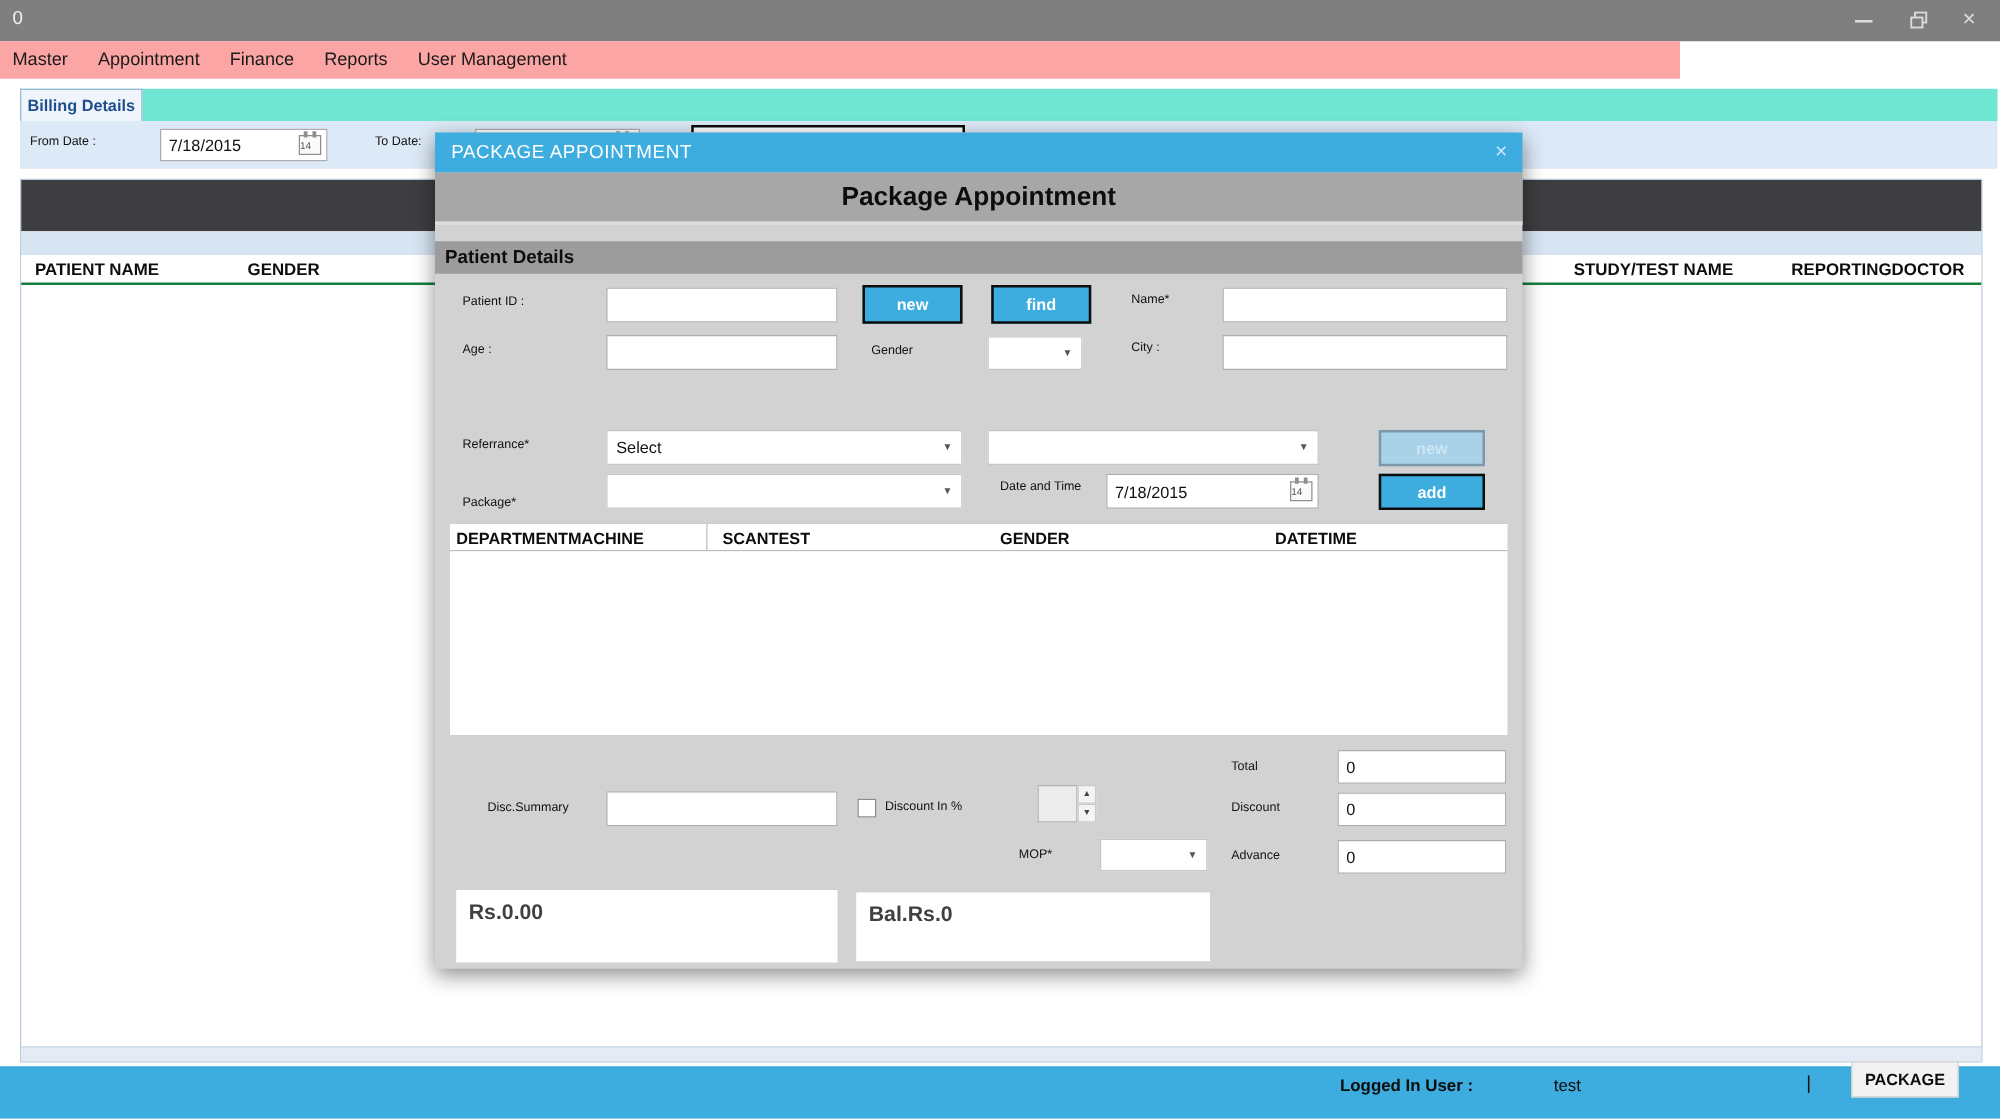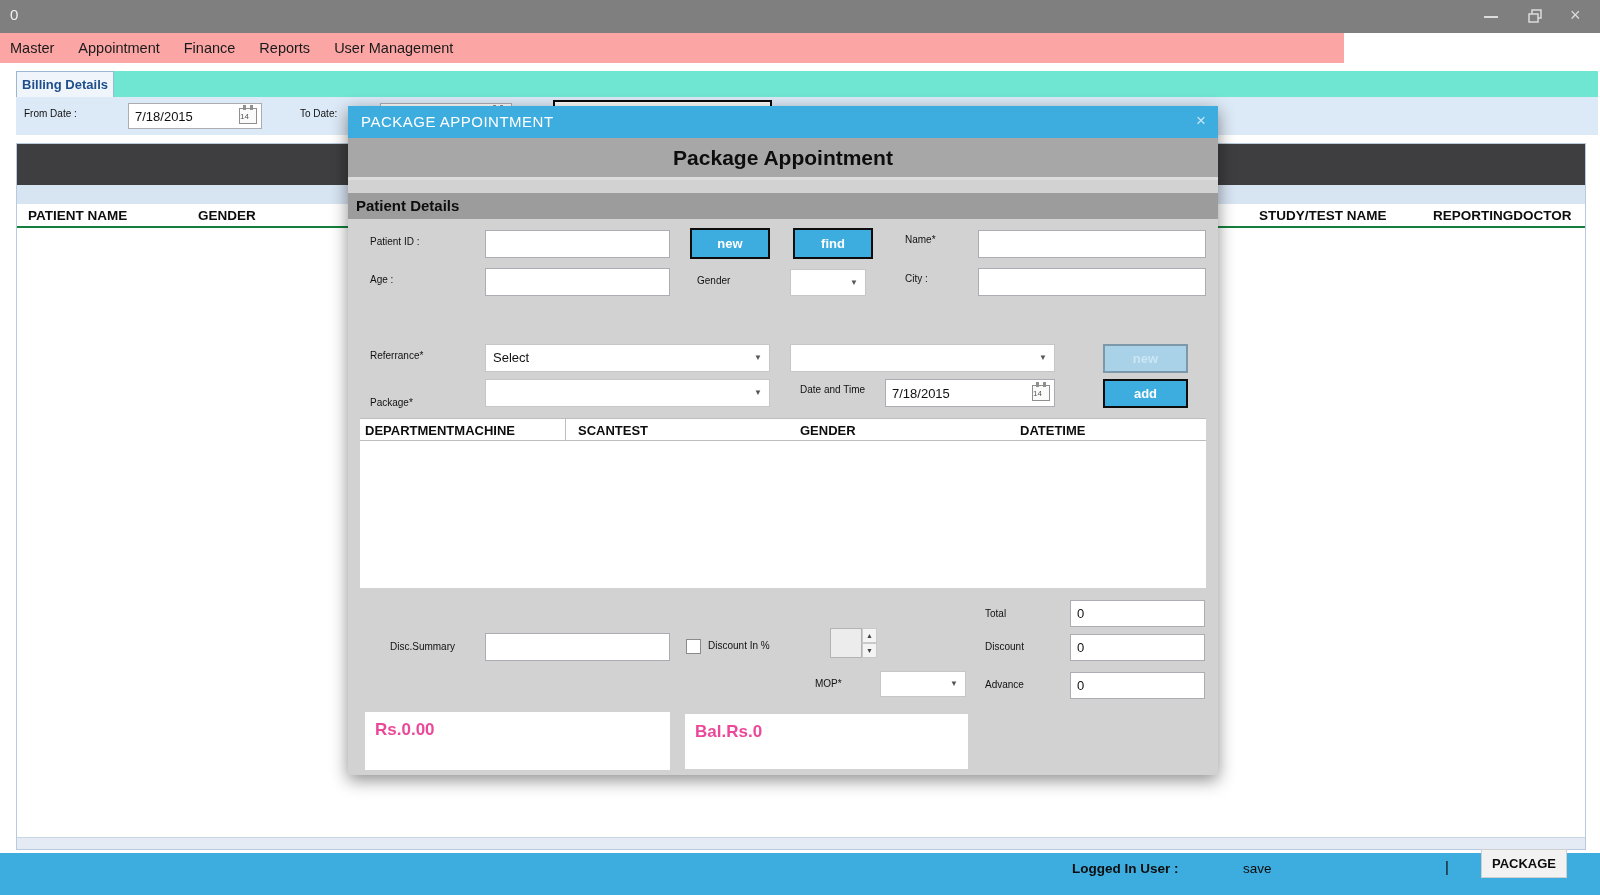--- a/index.html
+++ b/index.html
@@ -61,21 +61,21 @@
   .btn-disabled { background:#a9d2e8; border:2px solid #7d98a8; color:#cbe6f4; font-weight:bold; font-size:13px;
                   text-align:center; font-family:"Liberation Sans",sans-serif; }
   .sel { background:#fff; border:1px solid #c6c6c6; font-size:13px; color:#111; line-height:26px; padding-left:7px; cursor:pointer; }
   .arr { position:absolute; right:7px; top:50%; transform:translateY(-50%); font-size:8px; color:#555; }
   .dtable-header { background:#fff; border-top:1px solid #bdbdbd; border-bottom:1px solid #bdbdbd; }
   .dth { position:absolute; top:4px; font-size:13px; font-weight:bold; color:#0d0d0d; white-space:nowrap; }
   .chk { width:15px; height:15px; background:#fff; border:1px solid #8a8a8a; cursor:pointer; }
   .spin-box { width:32px; height:30px; background:#ececec; border:1px solid #b3b3b3; }
   .spin-btn { width:15px; height:15px; background:#f4f4f4; border:1px solid #c9c9c9; font-size:7px; color:#444;
               text-align:center; line-height:13px; cursor:pointer; }
-  .money-box { background:#ffffff; font-weight:bold; font-size:17px; color:#ec4899; padding:8px 0 0 10px; }
+  .money-box { background:#ffffff; font-weight:bold; font-size:17px; color:#404040; padding:8px 0 0 10px; }
 </style>
 </head>
 <body>
 
 <div class="abs titlebar">
   <div class="abs win-title">0</div>
   <div class="abs win-min"></div>
   <div class="abs win-restore">
     <svg width="16" height="15" viewBox="0 0 16 15">
         <rect x="4" y="1" width="9" height="8" fill="none" stroke="#dcdcdc" stroke-width="1.5"></rect>
@@ -118,21 +118,21 @@
     <span class="gh" style="left:11px;">PATIENT NAME</span>
     <span class="gh" style="left:181px;">GENDER</span>
     <span class="gh" style="left:1242px;">STUDY/TEST NAME</span>
     <span class="gh" style="left:1416px;">REPORTINGDOCTOR</span>
   </div>
   <div class="abs grid-bottom-strip"></div>
 </div>
 
 <div class="abs statusbar"></div>
 <span class="abs status-lbl">Logged In User :</span>
-<span class="abs status-user">save</span>
+<span class="abs status-user">test</span>
 <span class="abs status-pipe">|</span>
 <div class="abs logout-btn">PACKAGE</div>
 
 <div class="abs dialog">
   <div class="abs dlg-titlebar">
     <span class="abs dlg-title">PACKAGE APPOINTMENT</span>
     <span class="abs dlg-close">×</span>
   </div>
   <div class="abs dlg-heading">Package Appointment</div>
 

